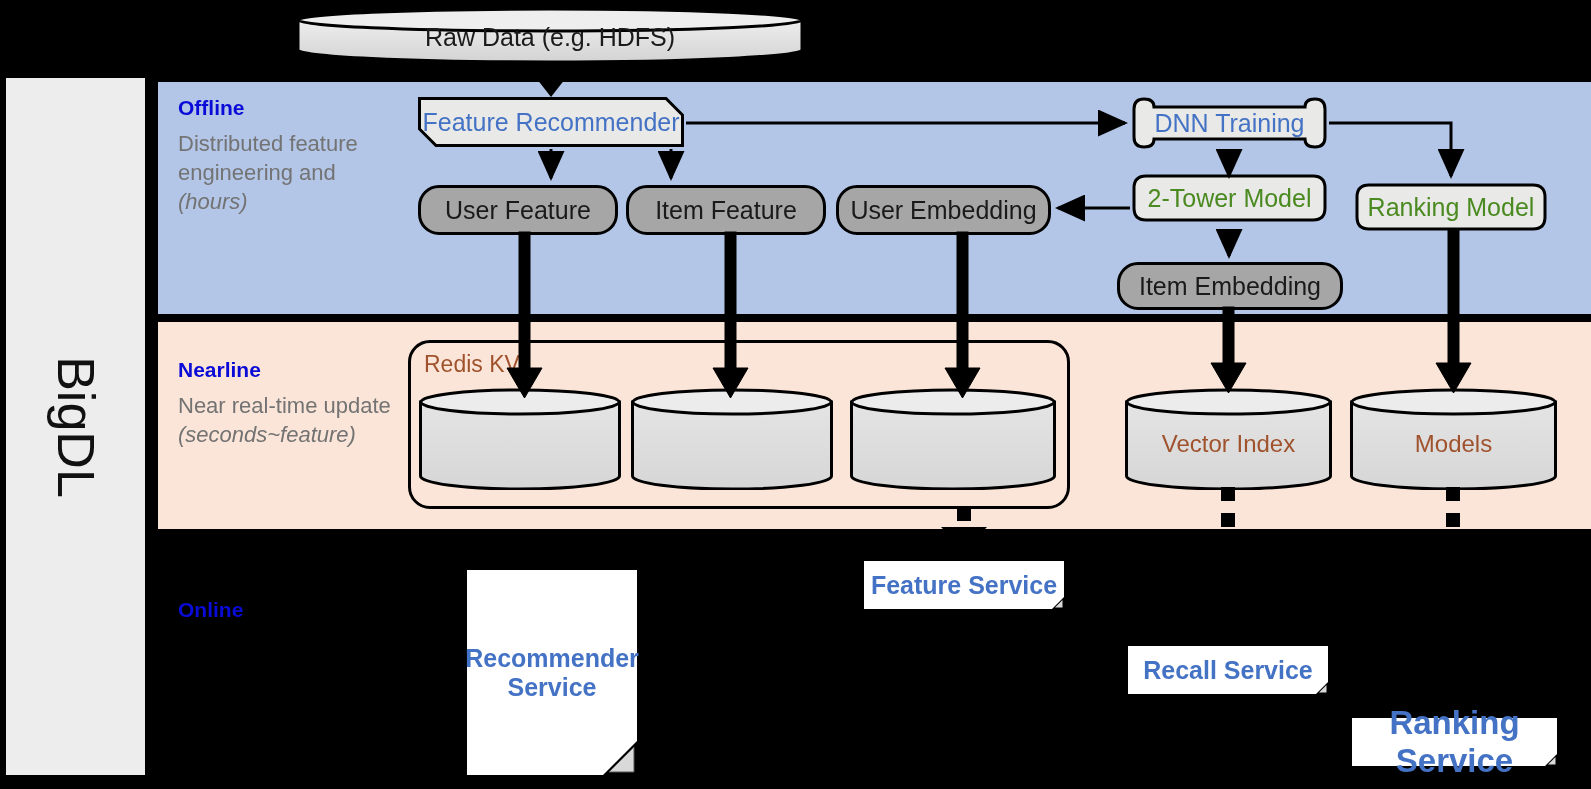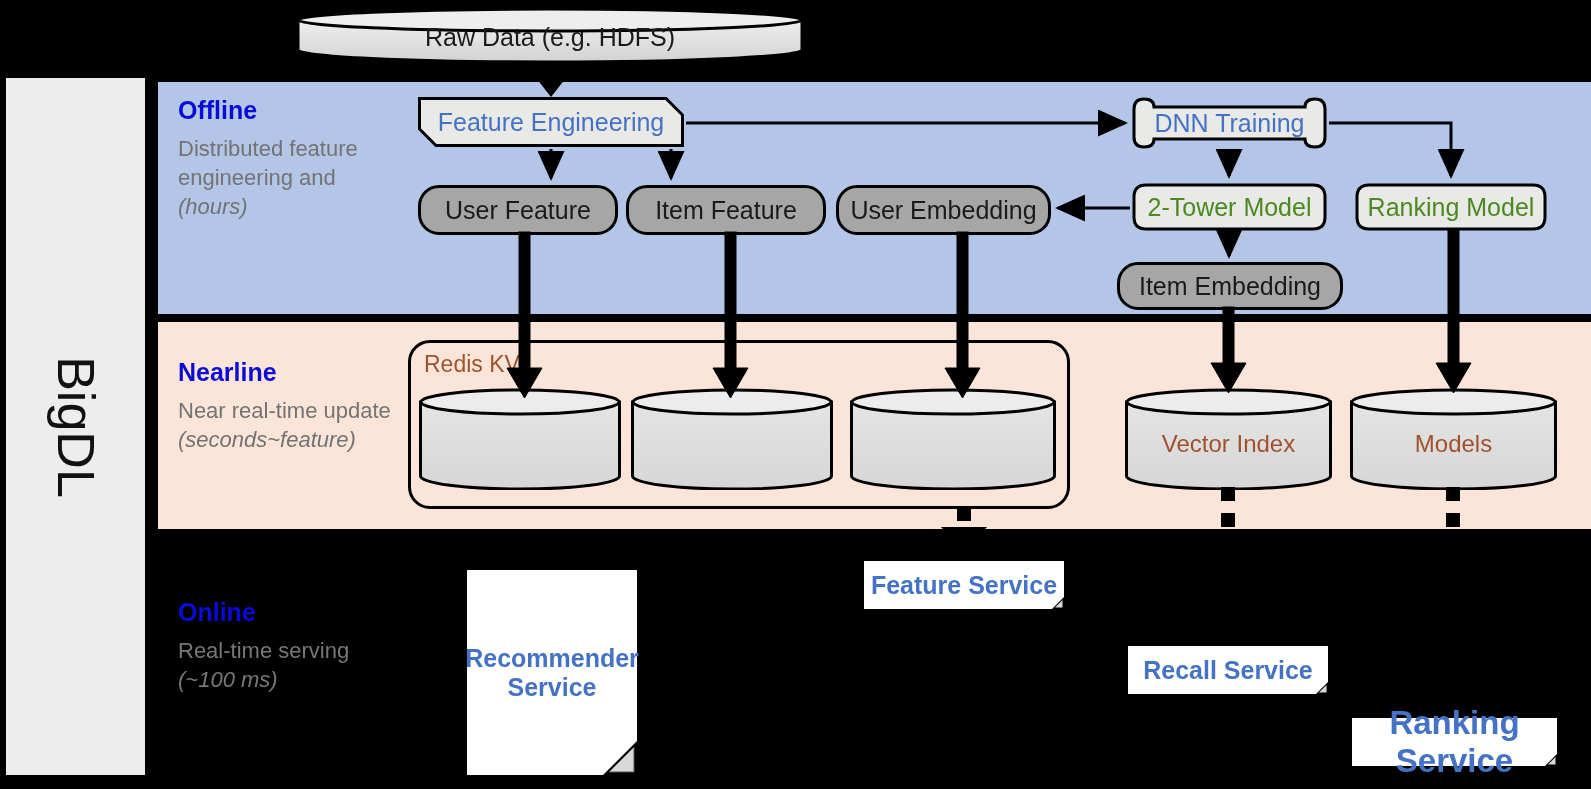--- a/index.html
+++ b/index.html
@@ -17,21 +17,21 @@
   #band-online{left:158px;top:537px;width:1433px;height:252px;background:#000;}
 
   
   #bigdl{position:absolute;left:6px;top:78px;width:139px;height:697px;
          background:#ededed;display:flex;align-items:center;justify-content:center;}
   #bigdl-label{transform:rotate(90deg);white-space:nowrap;font-size:52px;color:#111;
                letter-spacing:0px;}
 
   
   .cap{position:absolute;}
-  .cap .ttl{font-size:25px;color:#0b0bd8;font-weight:600;margin-bottom:9px;}
+  .cap .ttl{font-size:21px;color:#0b0bd8;font-weight:600;margin-bottom:9px;}
   .cap .sub{font-size:22px;color:#737373;line-height:1.32;}
   .cap .sub i{}
   #cap-offline{left:178px;top:96px;width:210px;}
   #cap-nearline{left:178px;top:358px;width:240px;}
   #cap-online{left:178px;top:598px;width:230px;}
   #cap-online .sub{color:#777;}
 
   
   .node{position:absolute;box-sizing:border-box;display:flex;align-items:center;
         justify-content:center;text-align:center;border:3px solid #000;}
@@ -86,21 +86,20 @@
   <div class="cap" id="cap-offline">
     <div class="ttl">Offline</div>
     <div class="sub"><span>Distributed feature engineering and </span><i>(hours)</i></div>
   </div>
   <div class="cap" id="cap-nearline">
     <div class="ttl">Nearline</div>
     <div class="sub"><span>Near real-time update </span><i>(seconds~feature)</i></div>
   </div>
   <div class="cap" id="cap-online">
     <div class="ttl">Online</div>
-    <div class="sub"><span>Real-time serving </span><i>(~100 ms)</i></div>
   </div>
 
   <svg id="wires-back" viewBox="0 0 1591 789">
     <g stroke="#000" fill="#000">
 
       <g>
         <rect x="519" y="232" width="11" height="146"></rect>
         <polygon points="507,368 542,368 524.5,398 "></polygon>
       </g>
 
@@ -137,32 +136,32 @@
       <path d="M3,14 L3,44 A252,12 0 0 0 507,44 L507,14 Z" fill="url(#gcyl)" stroke="#000" stroke-width="3"></path>
       <ellipse cx="255" cy="14" rx="252" ry="11" fill="#eeeeee" stroke="#000" stroke-width="3"></ellipse>
     </svg>
     <div class="lbl" style="top:17px;font-size:25px;color:#1a1a1a;">Raw Data (e.g. HDFS)</div>
   </div>
 
   <div class="node cutcorner" id="feature-engineering" style="left:418px;top:97px;width:266px;height:50px;">
     <svg width="266" height="50" viewBox="0 0 266 50">
       <path d="M1.5,1.5 L248,1.5 L264.5,18 L264.5,48.5 L18,48.5 L1.5,32 Z" fill="#e9e9e7" stroke="#000" stroke-width="3"></path>
     </svg>
-    <div class="lbl blue-t" style="font-size:25px;">Feature Engineering</div>
+    <div class="lbl blue-t" style="font-size:25px;">Feature Recommender</div>
   </div>
 
   <div class="node notch" id="dnn-training" style="left:1132px;top:97px;width:195px;height:52px;">
     <svg width="195" height="52" viewBox="0 0 195 52">
       <path d="M2,12 Q2,2 12,2 Q22,2 22,10 L173,10 Q173,2 183,2 Q193,2 193,12
                L193,40 Q193,50 183,50 Q173,50 173,42 L22,42 Q22,50 12,50 Q2,50 2,40 Z" fill="#e9e9e7" stroke="#000" stroke-width="3"></path>
     </svg>
     <div class="lbl blue-t" style="font-size:25px;">DNN Training</div>
   </div>
 
-  <div class="node notch" id="two-tower-model" style="left:1132px;top:183px;width:195px;height:48px;">
+  <div class="node notch" id="two-tower-model" style="left:1132px;top:174px;width:195px;height:48px;">
     <svg width="195" height="48" viewBox="0 0 195 48">
       <path d="M2,14 Q2,2 14,2 L181,2 Q193,2 193,14 L193,34 Q193,46 181,46 L14,46 Q2,46 2,34 Z" fill="#e9e9e7" stroke="#000" stroke-width="3"></path>
     </svg>
     <div class="lbl green-t" style="font-size:25px;">2-Tower Model</div>
   </div>
 
   <div class="node notch" id="ranking-model" style="left:1355px;top:183px;width:192px;height:48px;">
     <svg width="192" height="48" viewBox="0 0 192 48">
       <path d="M2,14 Q2,2 14,2 L178,2 Q190,2 190,14 L190,34 Q190,46 178,46 L14,46 Q2,46 2,34 Z" fill="#e9e9e7" stroke="#000" stroke-width="3"></path>
     </svg>

